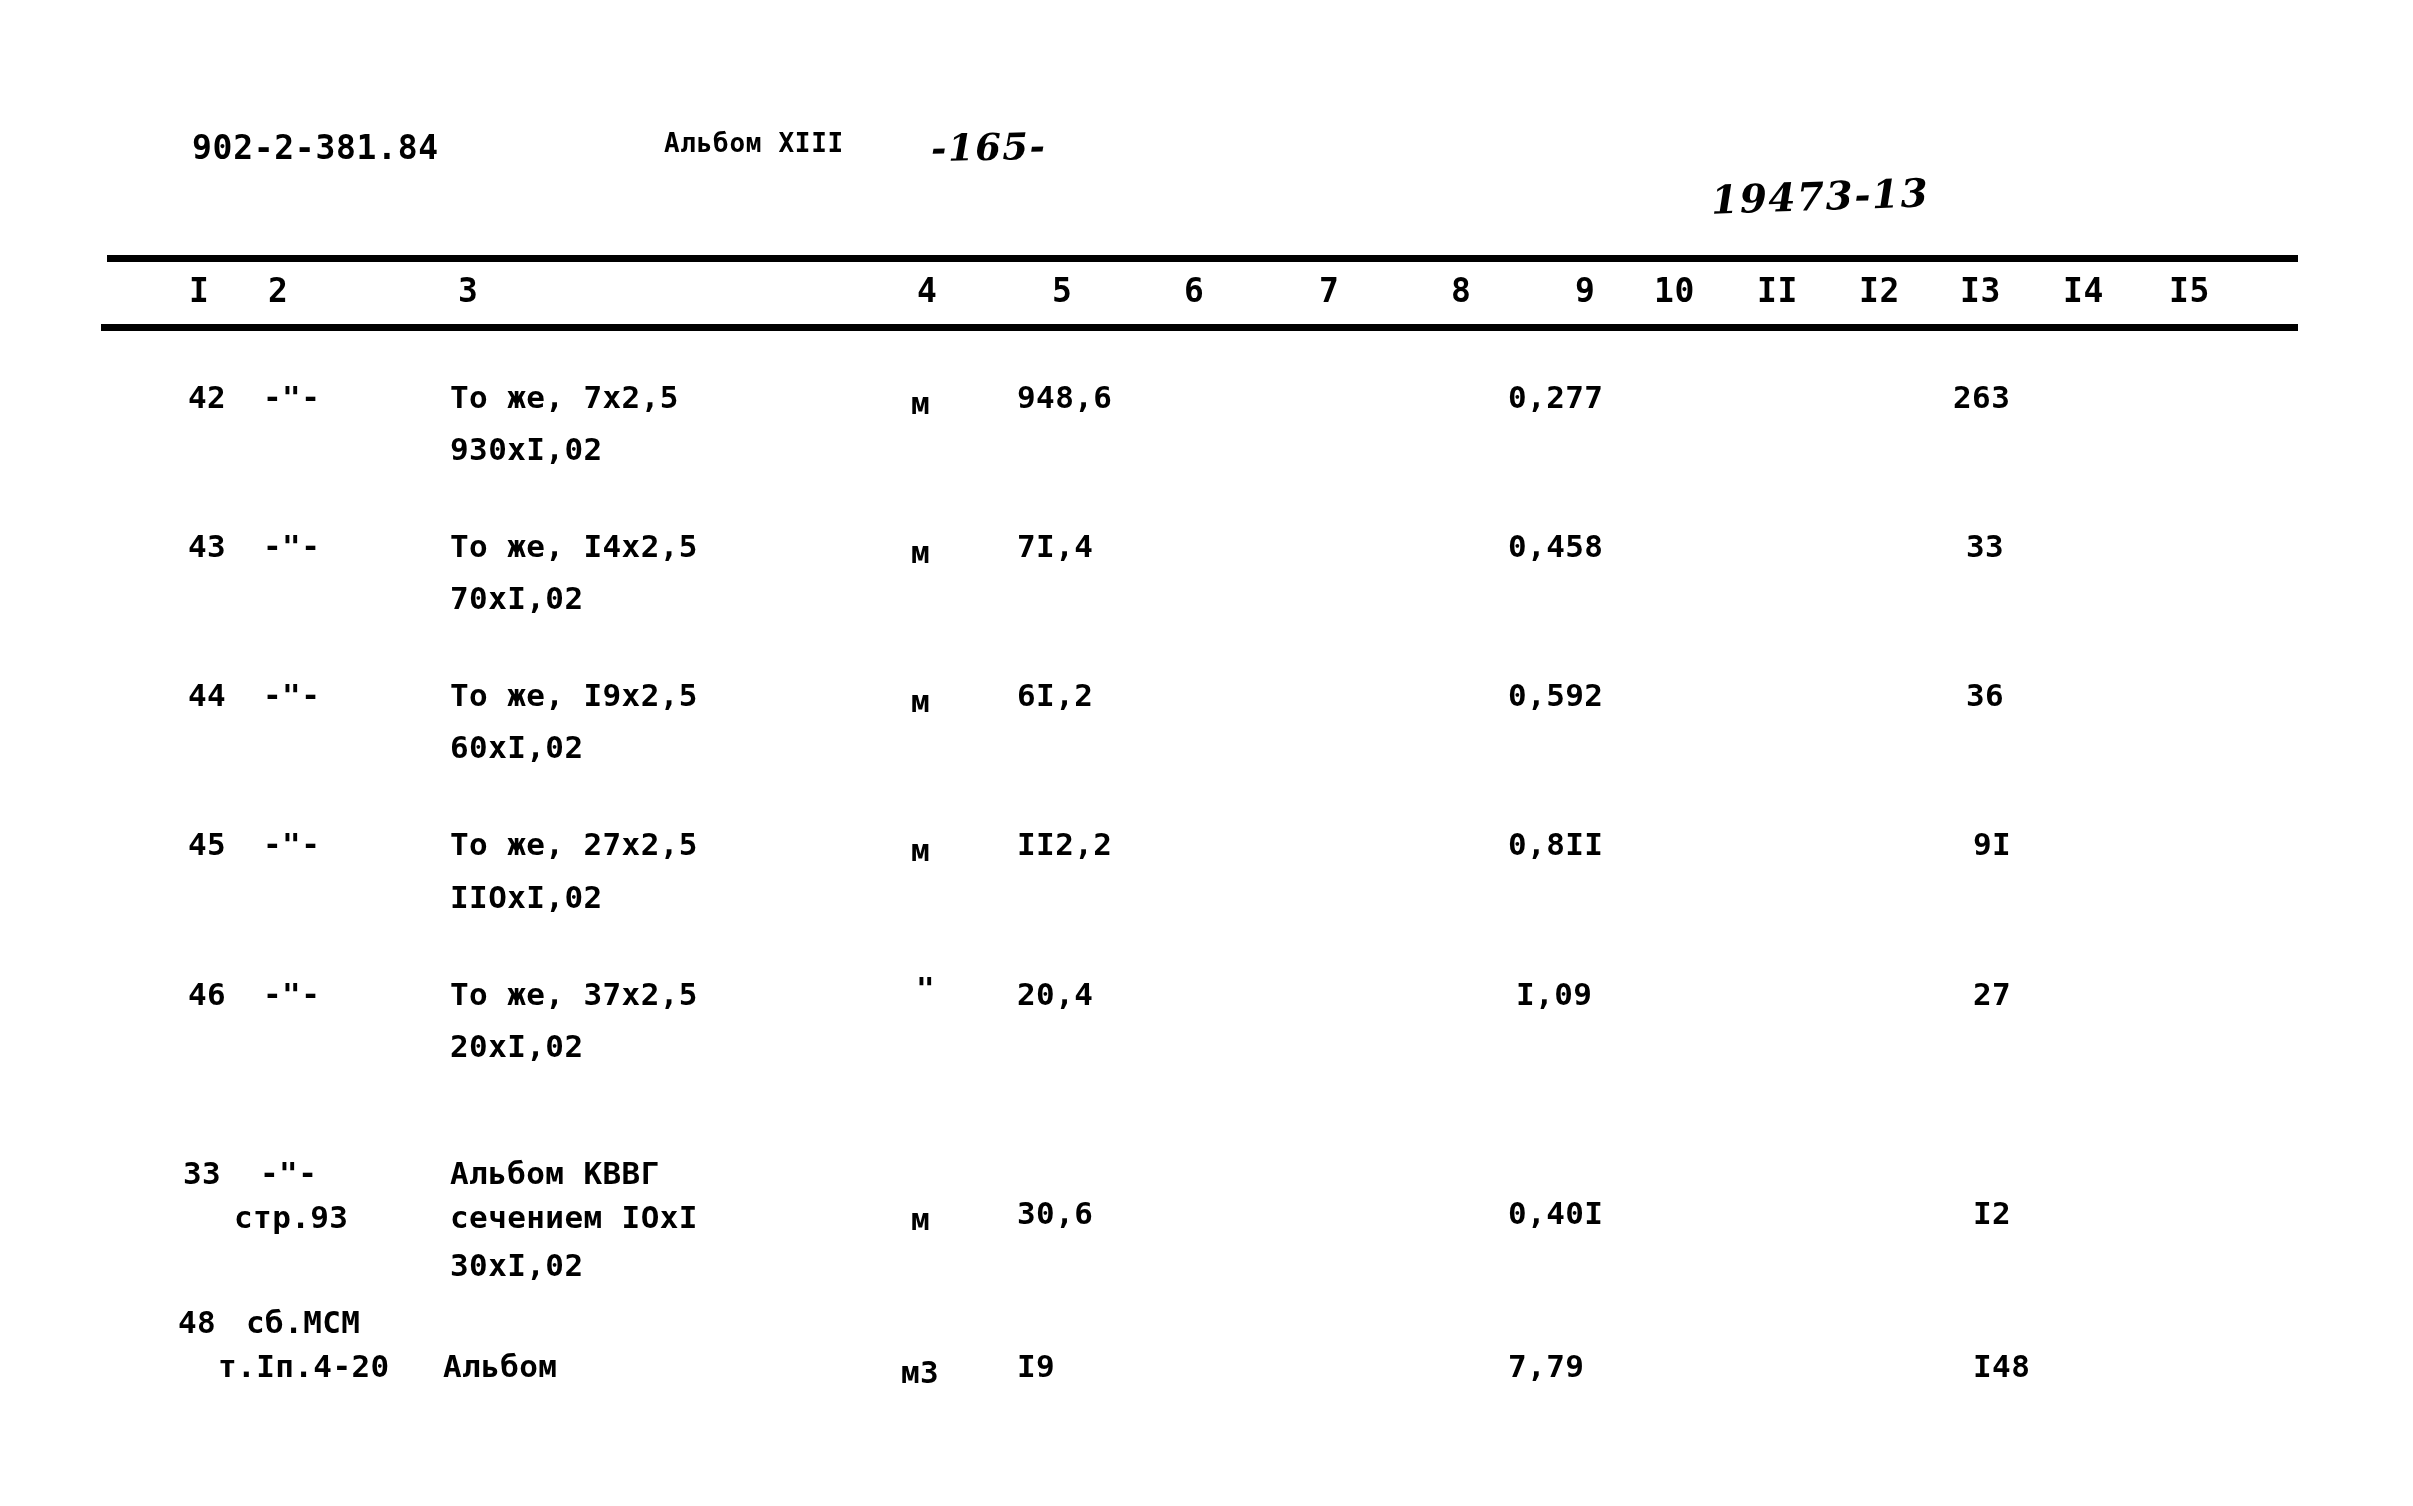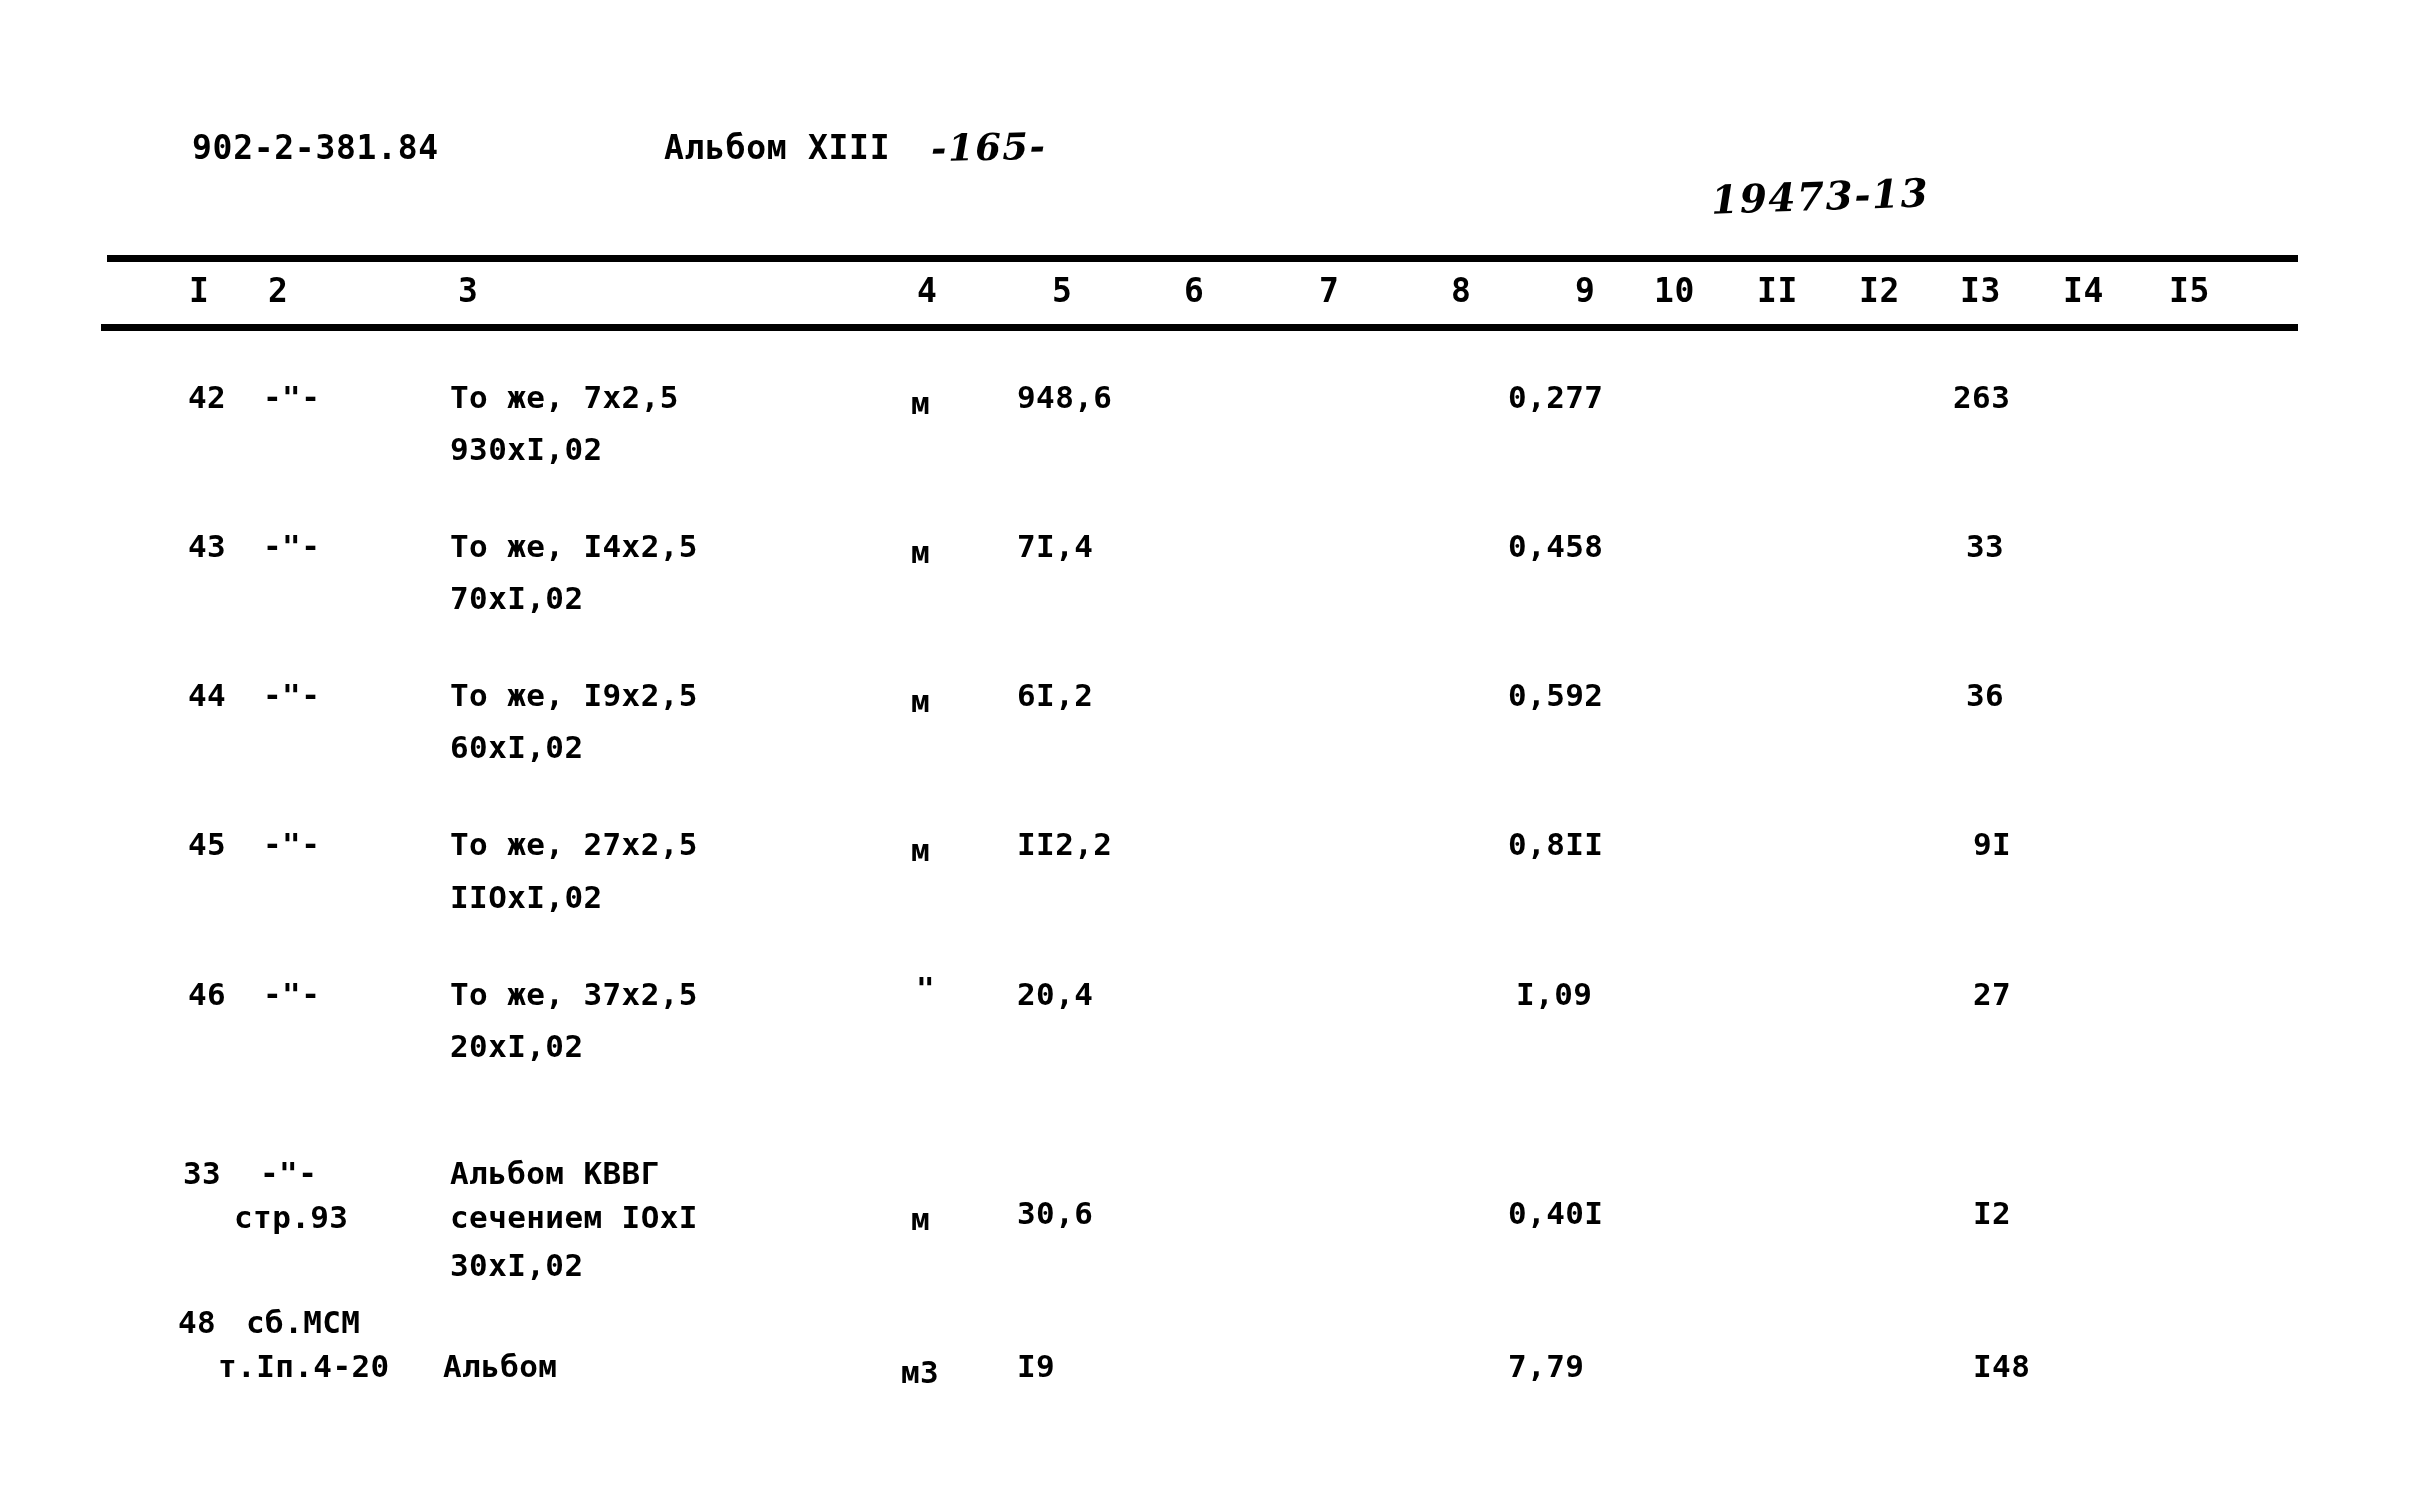--- a/index.html
+++ b/index.html
@@ -27,21 +27,21 @@
     font-size: 33px;
     font-weight: 700;
     letter-spacing: 0.7px;
     white-space: nowrap;
   }
 
   .hdr-album {
     position: absolute;
     left: 664px;
     top: 128px;
-    font-size: 33px;
+    font-size: 26px;
     font-weight: 700;
     letter-spacing: 0.7px;
     white-space: nowrap;
   }
 
   
   .hand {
     position: absolute;
     font-family: "DejaVu Serif", "Liberation Serif", serif;
     font-weight: 700;

